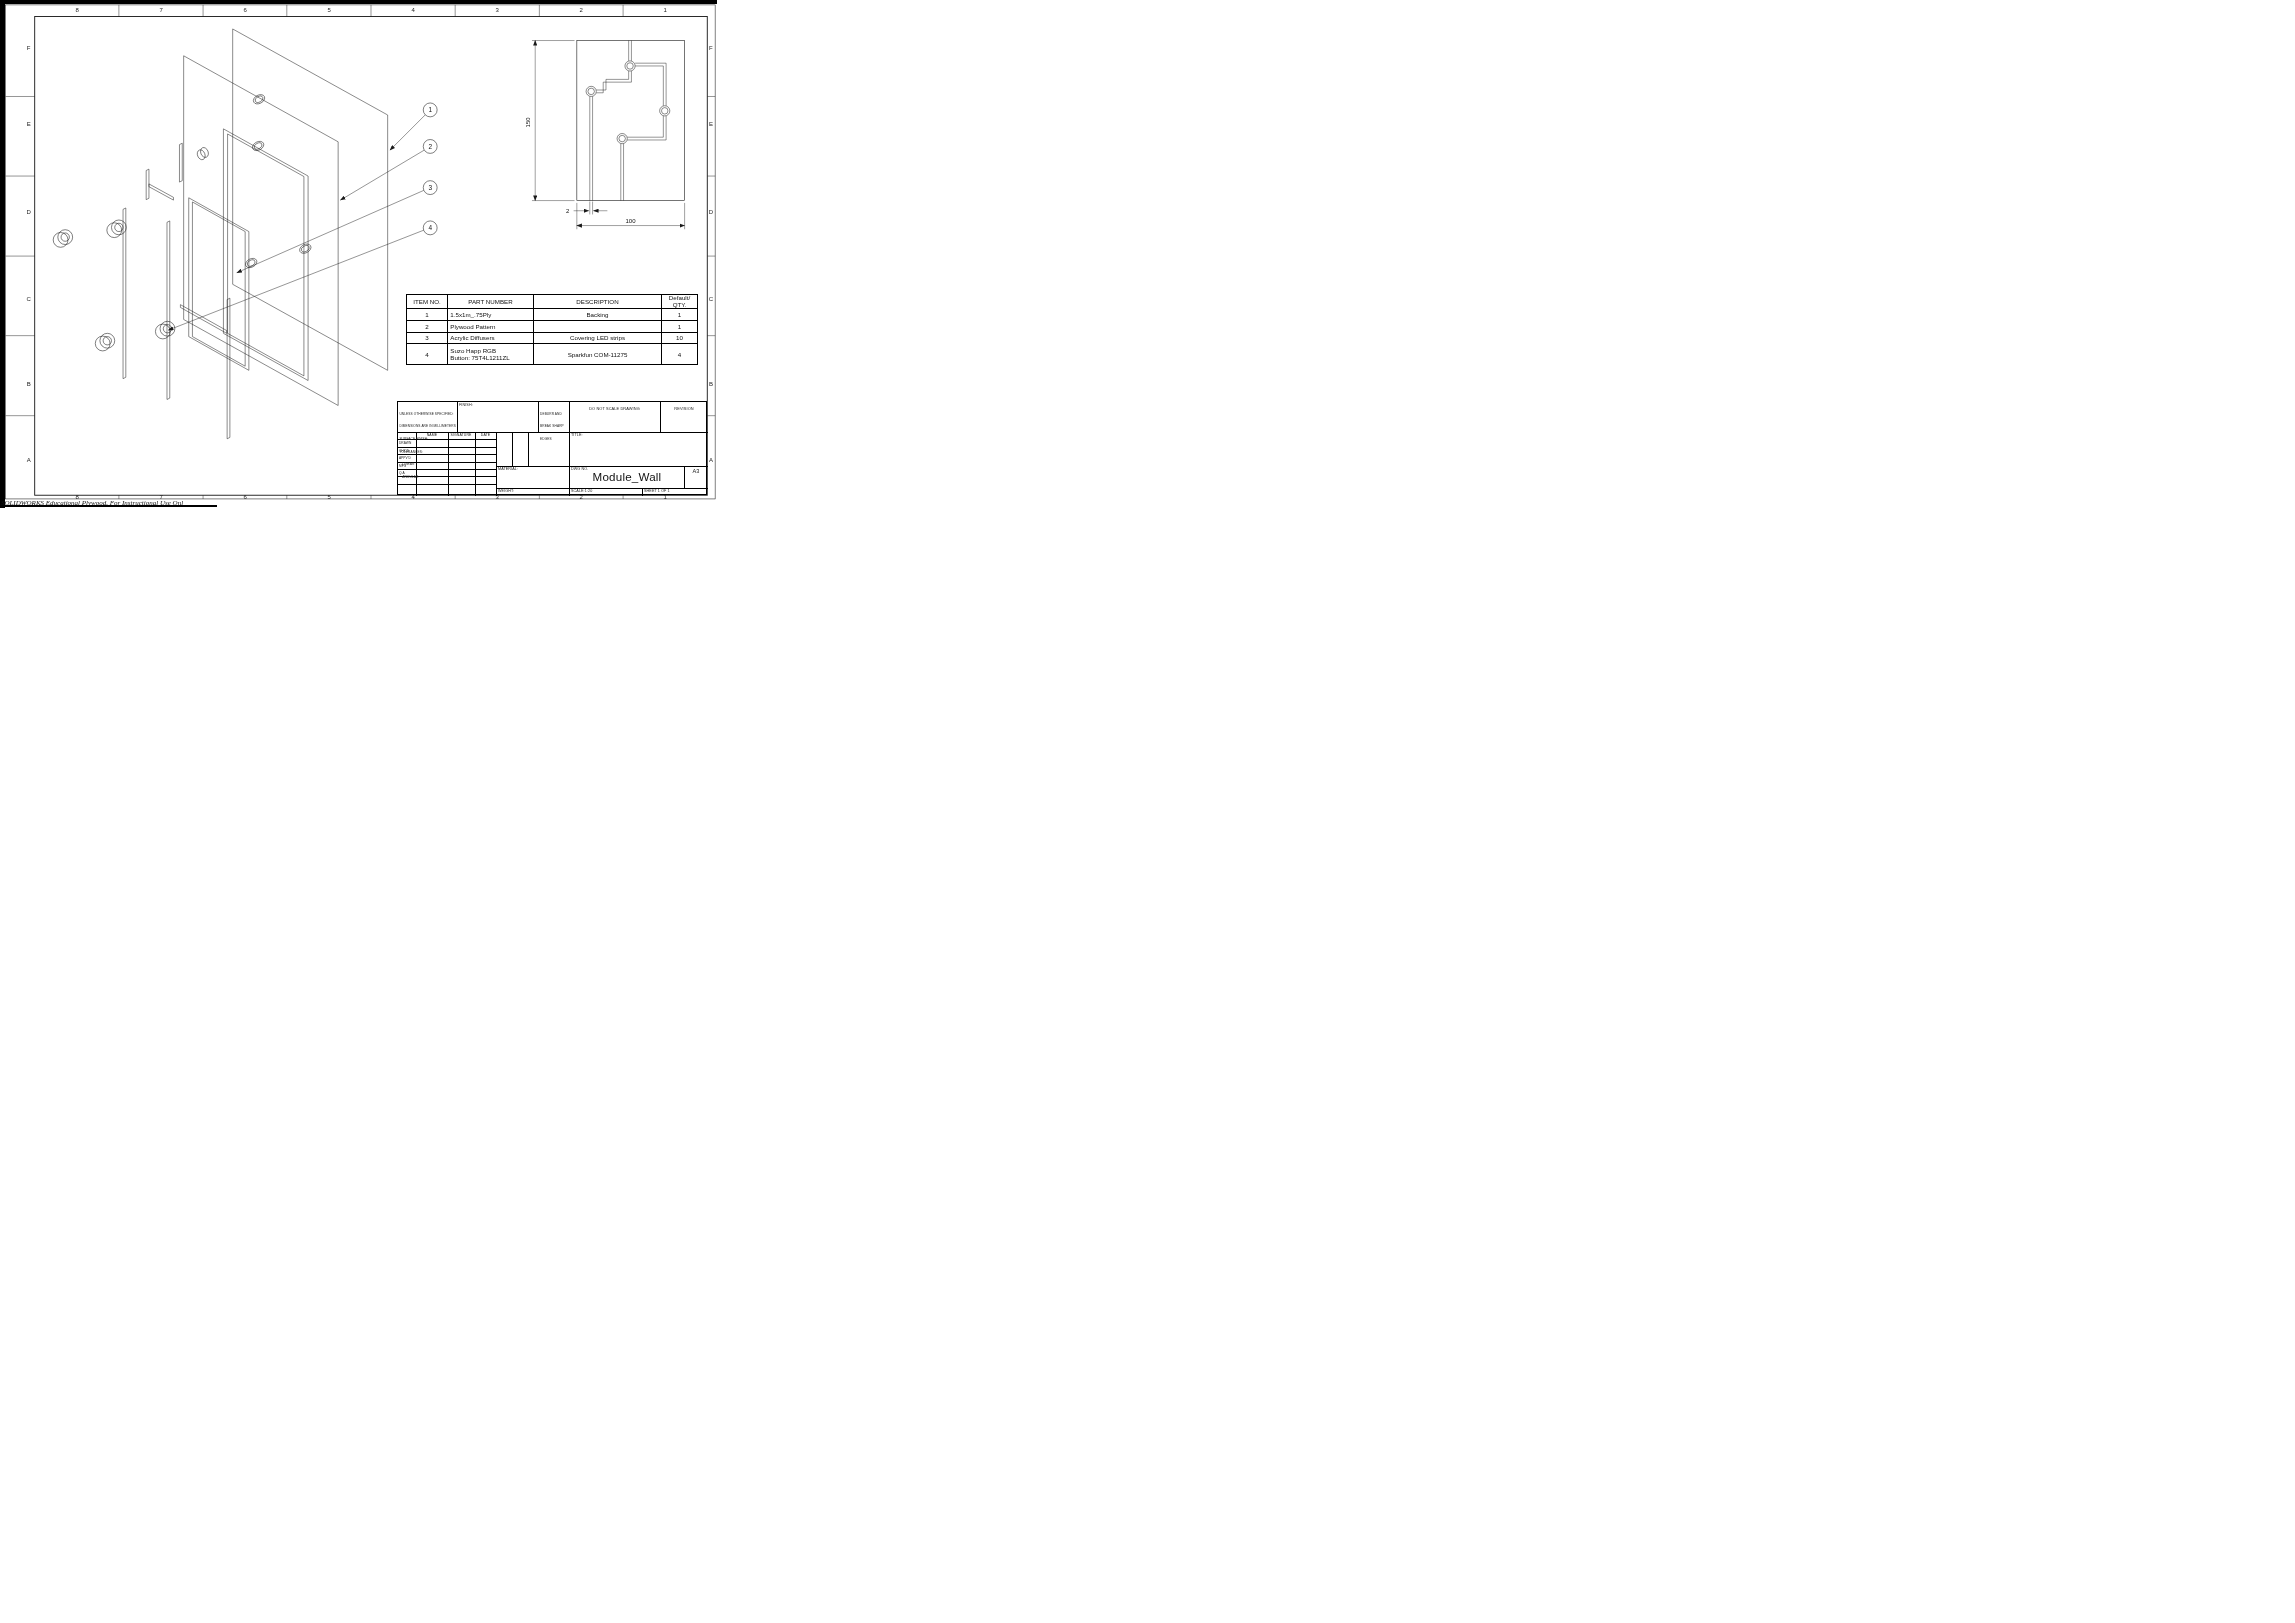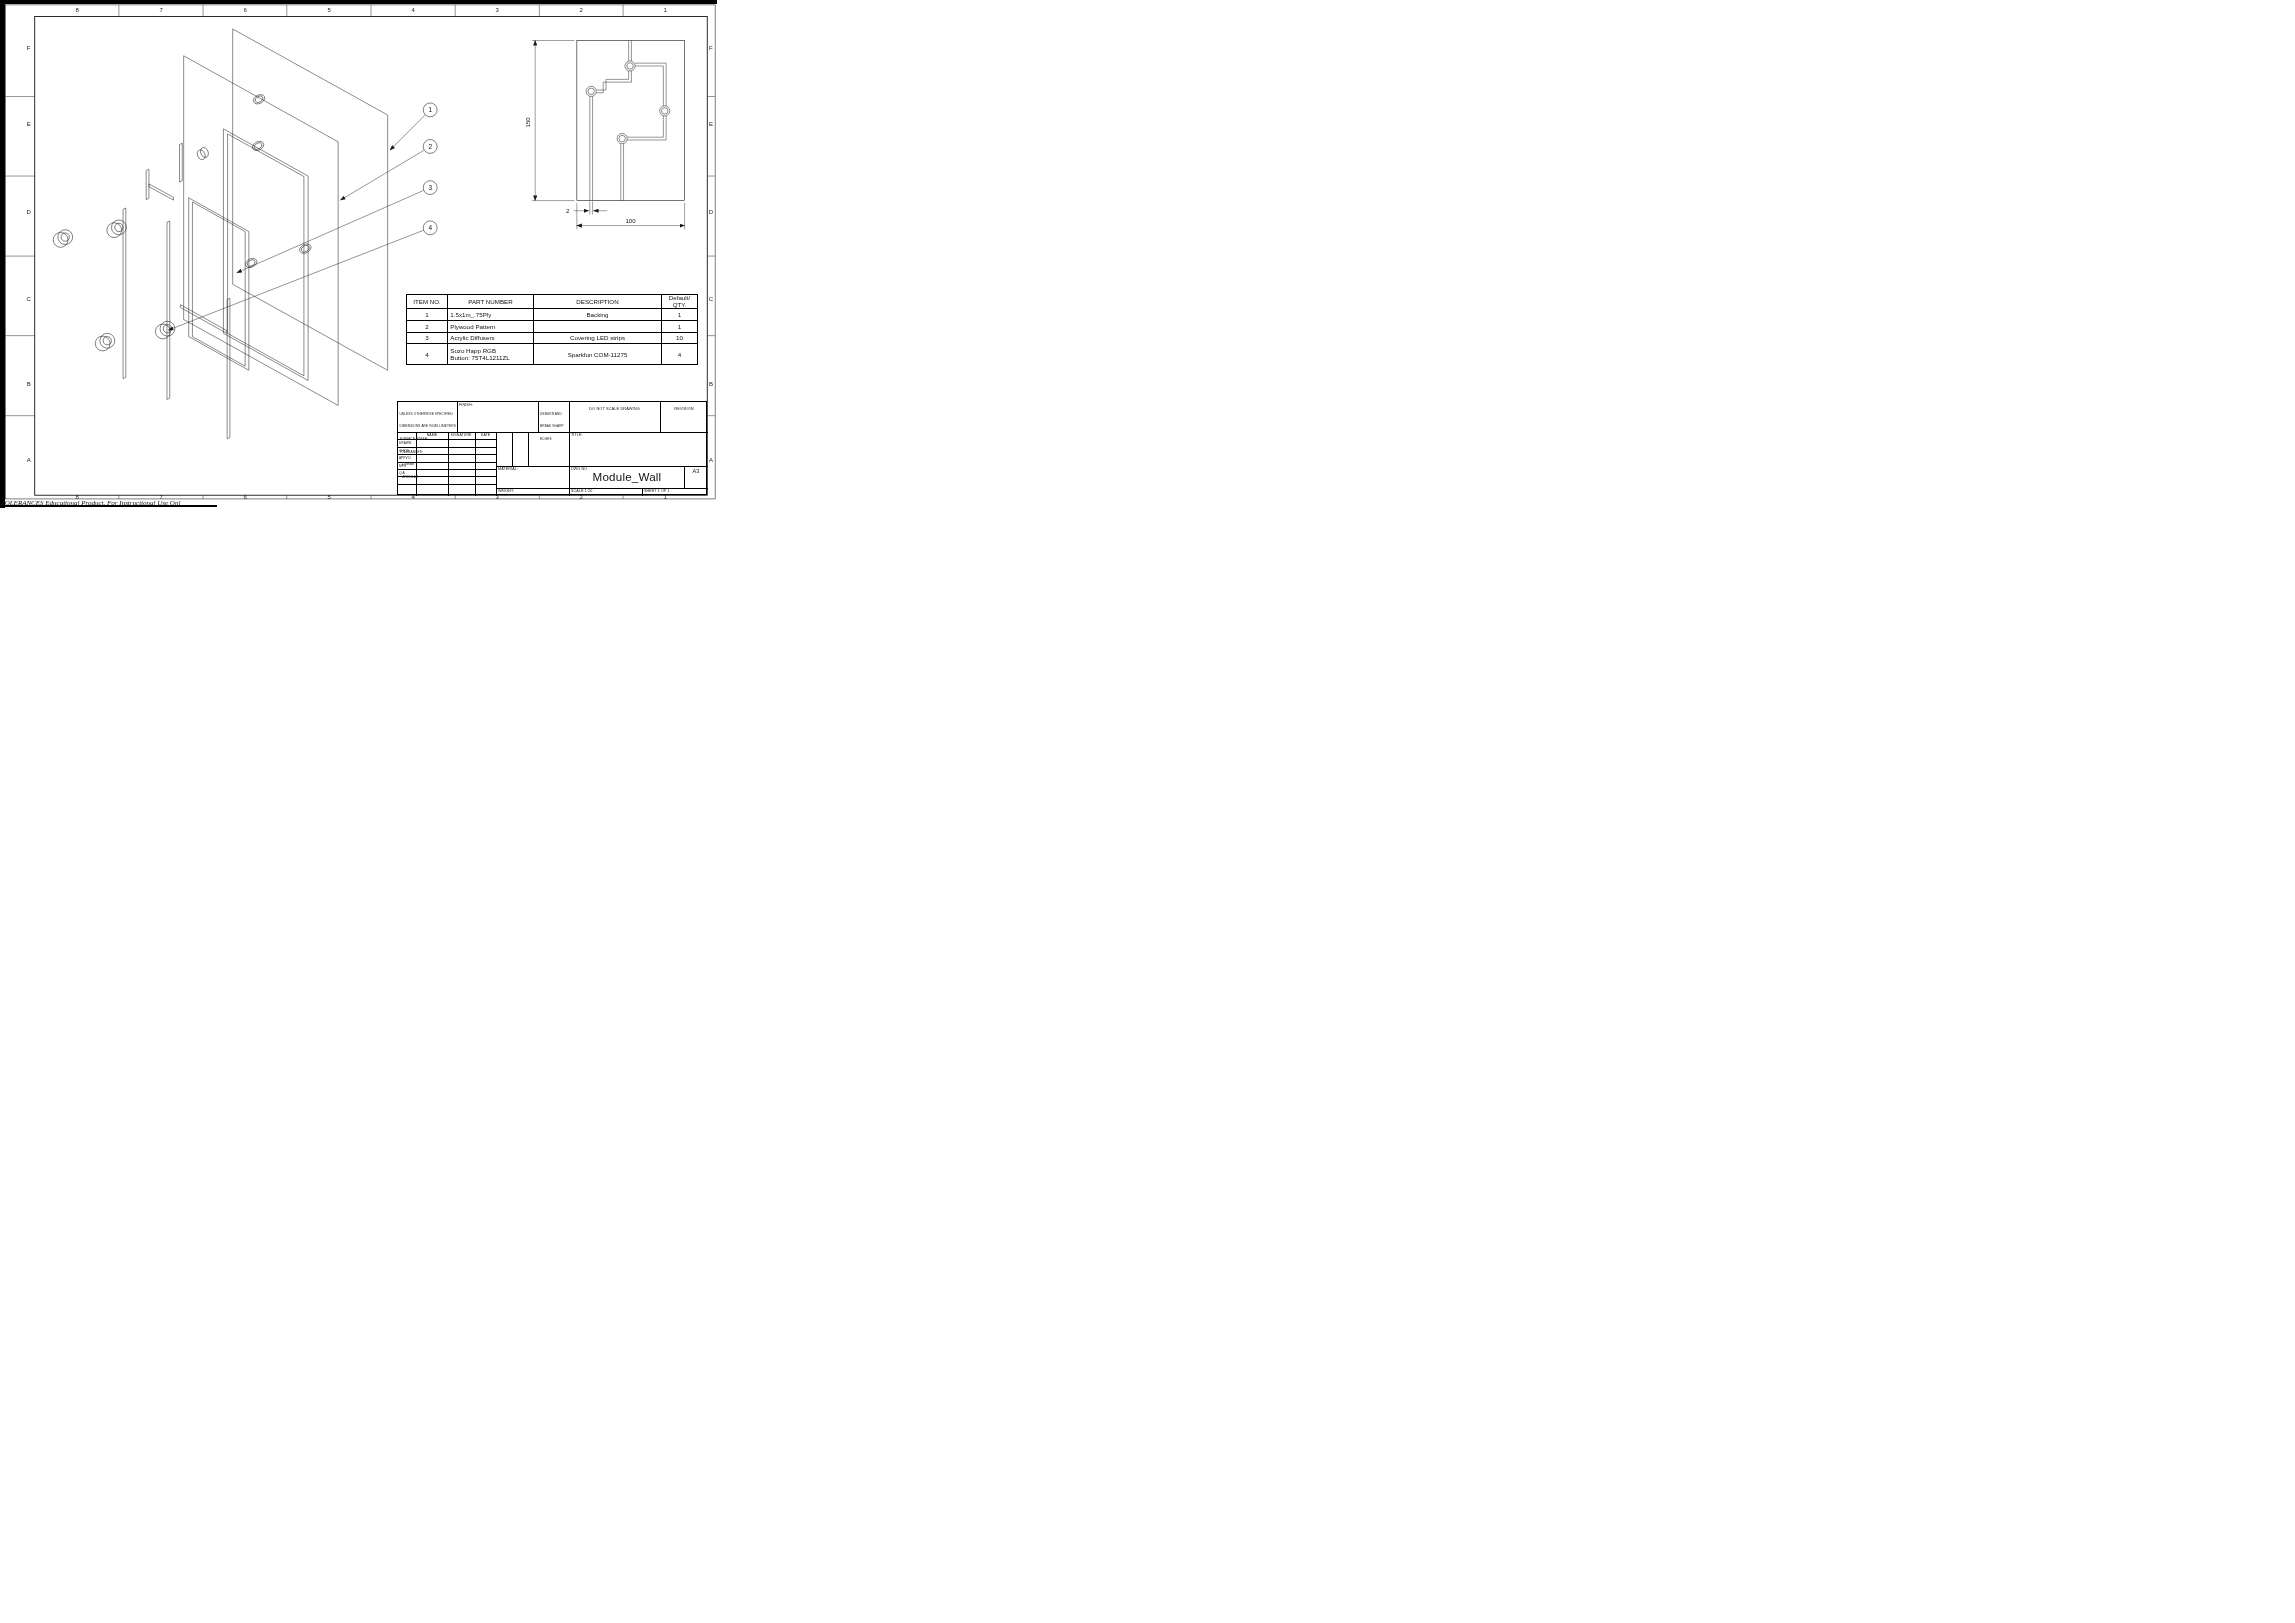--- a/index.html
+++ b/index.html
@@ -326,17 +326,17 @@
     <span class="lbl" style="left:173px;top:31px">TITLE:</span>
     <span class="lbl" style="left:100px;top:65px">MATERIAL:</span>
     <span class="lbl" style="left:100px;top:87px">WEIGHT:</span>
     <span class="lbl" style="left:173px;top:65px">DWG NO.</span>
     <div class="lbl big ctr" style="left:175px;top:68px;width:108px">Module_Wall</div>
     <div class="lbl ctr" style="left:286px;top:66px;width:24px;font-size:5.6px">A3</div>
     <span class="lbl" style="left:173px;top:87px">SCALE:1:20</span>
     <span class="lbl" style="left:246px;top:87px">SHEET 1 OF 1</span>
   </div>
 
-  <div class="watermark">TOLERANCES Educational Product. For Instructional Use Onl</div>
+  <div class="watermark">SOLIDWORKS Educational Plywood. For Instructional Use Onl</div>
   <div class="watermark-bar"></div>
 
 </div>
 
 
 </body></html>

